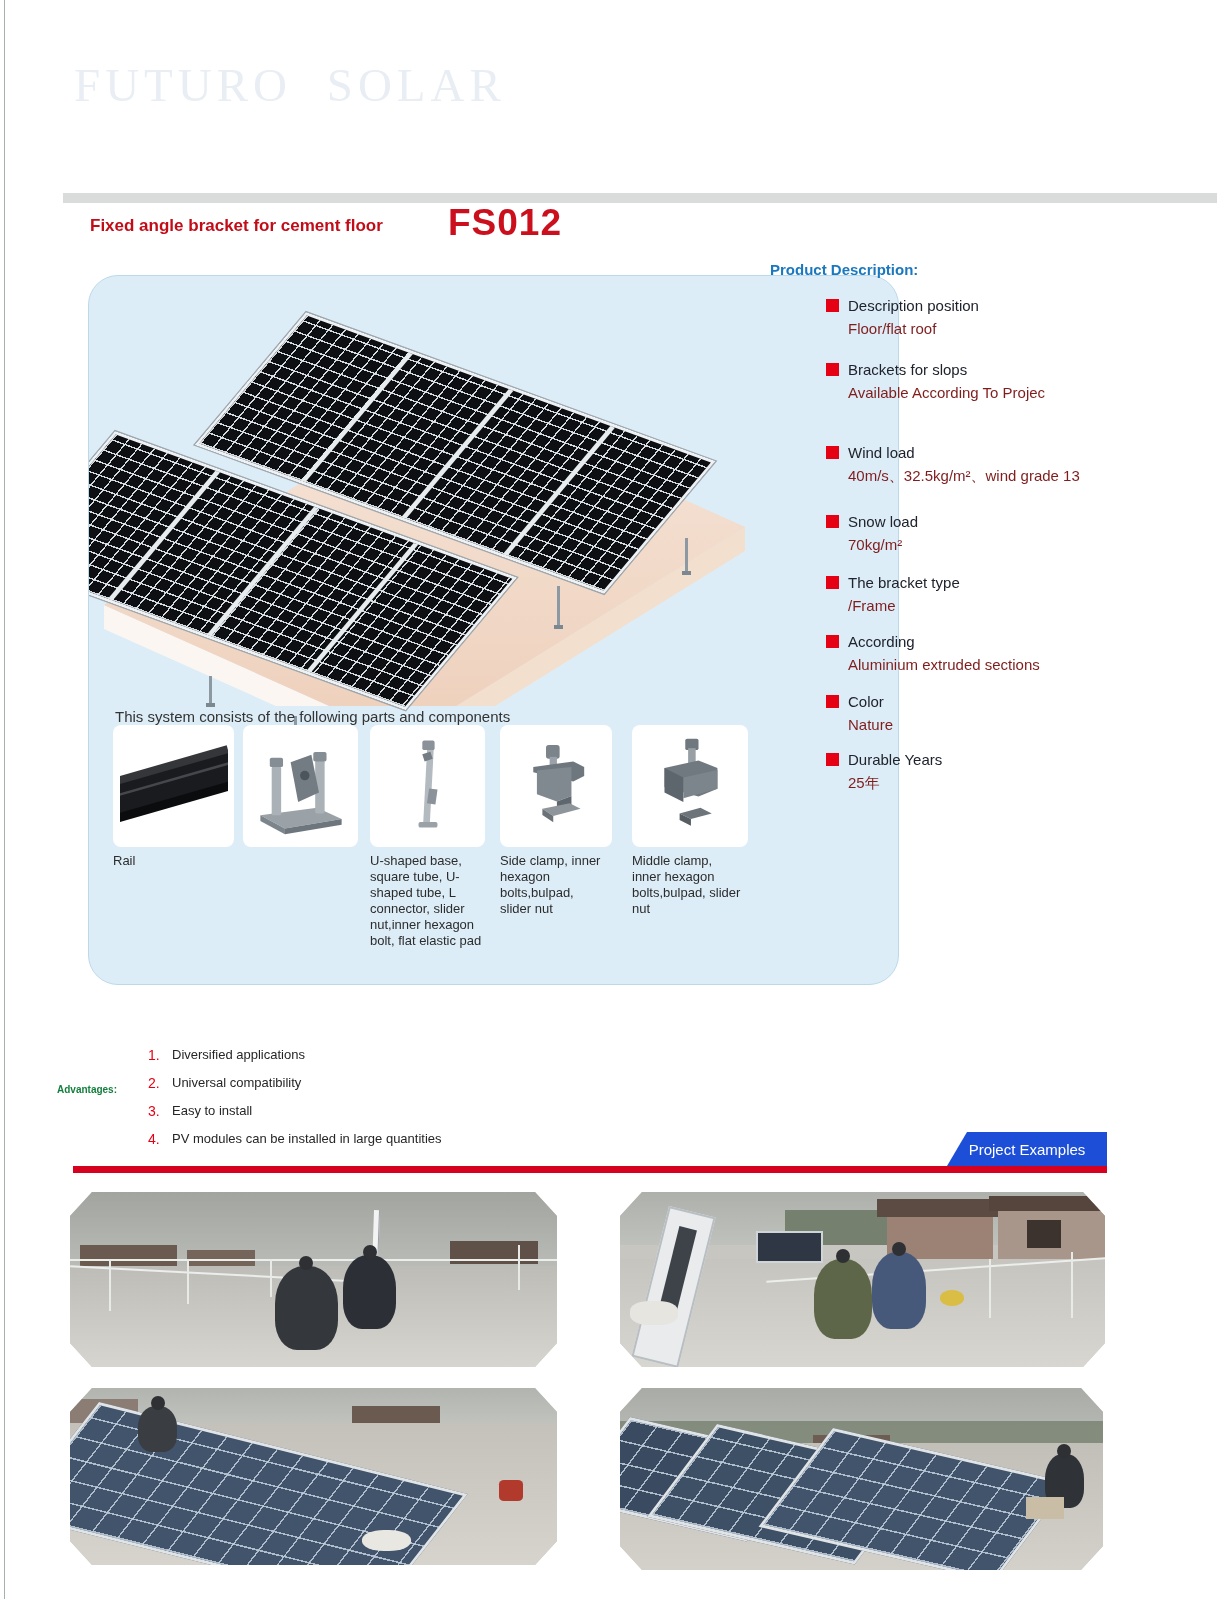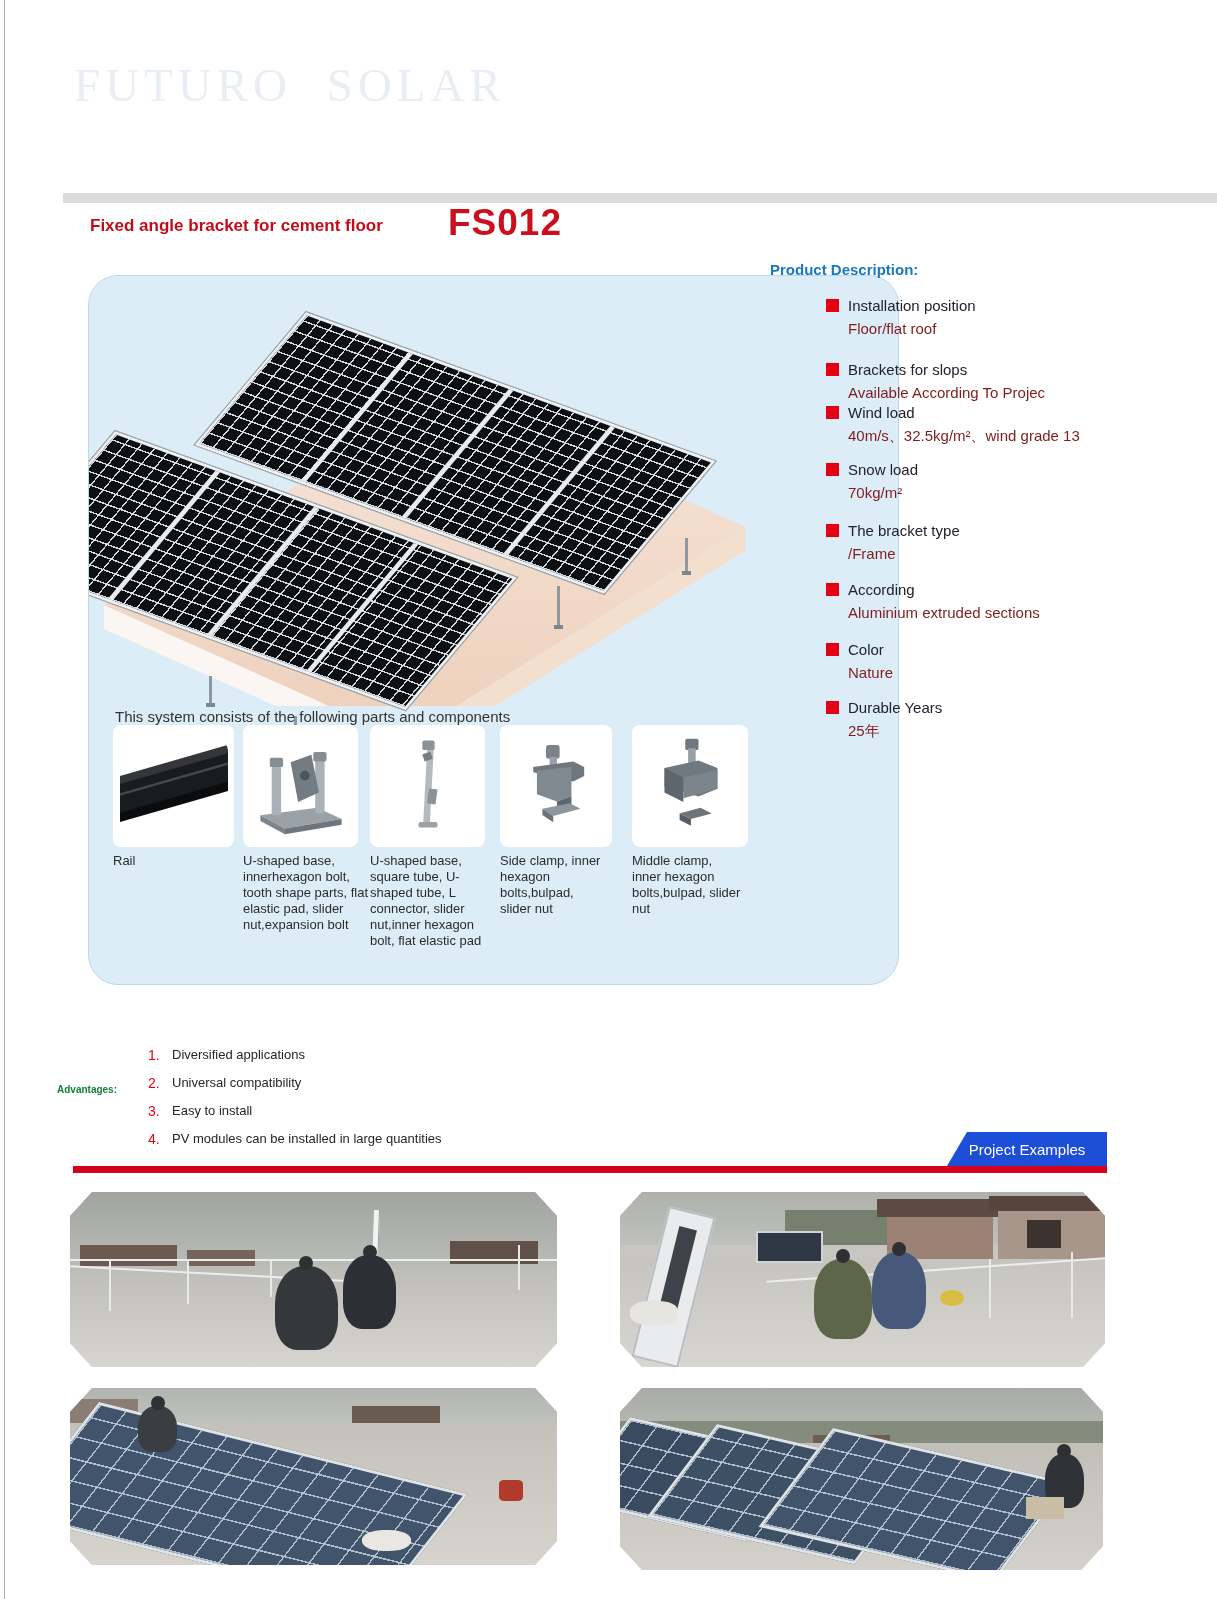--- a/index.html
+++ b/index.html
@@ -180,50 +180,49 @@
         <rect x="53" y="15" width="8" height="22" fill="#98a0a6"></rect>
         <polygon points="28,36 64,28 84,36 84,58 64,66 28,56" fill="#717980"></polygon>
         <polygon points="28,36 28,62 48,72 48,46" fill="#5e666d"></polygon>
         <polygon points="48,46 84,38 84,58 48,68" fill="#7d858c"></polygon>
         <polygon points="44,84 66,78 78,84 56,90" fill="#6d757b"></polygon>
         <polygon points="44,84 56,90 56,97 44,91" fill="#565e64"></polygon>
       </svg>
     </div>
 
     <div class="comp-label" style="left:24px;width:121px;">Rail</div>
-    <div class="comp-label" style="left:154px;width:128px;">U-shaped base, innerhexagon bolt, tooth shape parts, flat elastic pad, slider nut,expansion bolt</div>
     <div class="comp-label" style="left:281px;width:122px;">U-shaped base, square tube, U-shaped tube, L connector, slider nut,inner hexagon bolt, flat elastic pad</div>
     <div class="comp-label" style="left:411px;width:104px;">Side clamp, inner hexagon bolts,bulpad, slider nut</div>
     <div class="comp-label" style="left:543px;width:112px;">Middle clamp, inner hexagon bolts,bulpad, slider nut</div>
   </div>
 
   <div class="abs pd-heading">Product Description:</div>
   <div class="abs pd-list">
     <div class="pd-item">
       <div class="row">
           <span class="bullet"></span>
-        <span class="pd-label">Installation position</span>
+        <span class="pd-label">Description position</span>
         </div>
       <div class="pd-value">Floor/flat roof</div>
     </div>
     <div class="pd-item" style="margin-top:21px;">
       <div class="row">
           <span class="bullet"></span>
         <span class="pd-label">Brackets for slops</span>
         </div>
       <div class="pd-value">Available According To Projec</div>
     </div>
-    <div class="pd-item" style="">
+    <div class="pd-item" style="margin-top:40px;">
       <div class="row">
           <span class="bullet"></span>
         <span class="pd-label">Wind load</span>
         </div>
       <div class="pd-value">40m/s、32.5kg/m²、wind grade 13</div>
     </div>
-    <div class="pd-item" style="margin-top:14px;">
+    <div class="pd-item" style="margin-top:26px;">
       <div class="row">
           <span class="bullet"></span>
         <span class="pd-label">Snow load</span>
         </div>
       <div class="pd-value">70kg/m²</div>
     </div>
     <div class="pd-item" style="margin-top:18px;">
       <div class="row">
           <span class="bullet"></span>
         <span class="pd-label">The bracket type</span>

